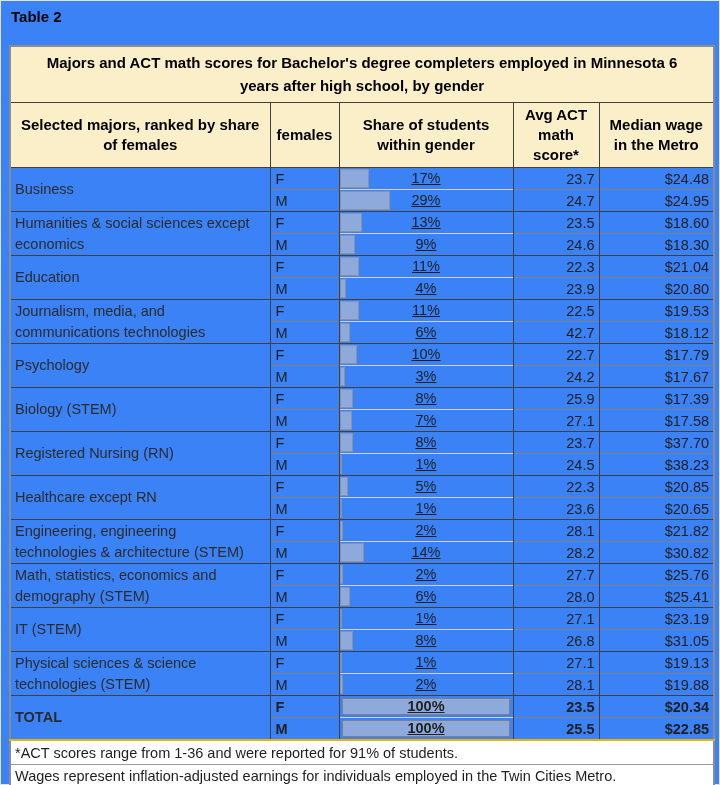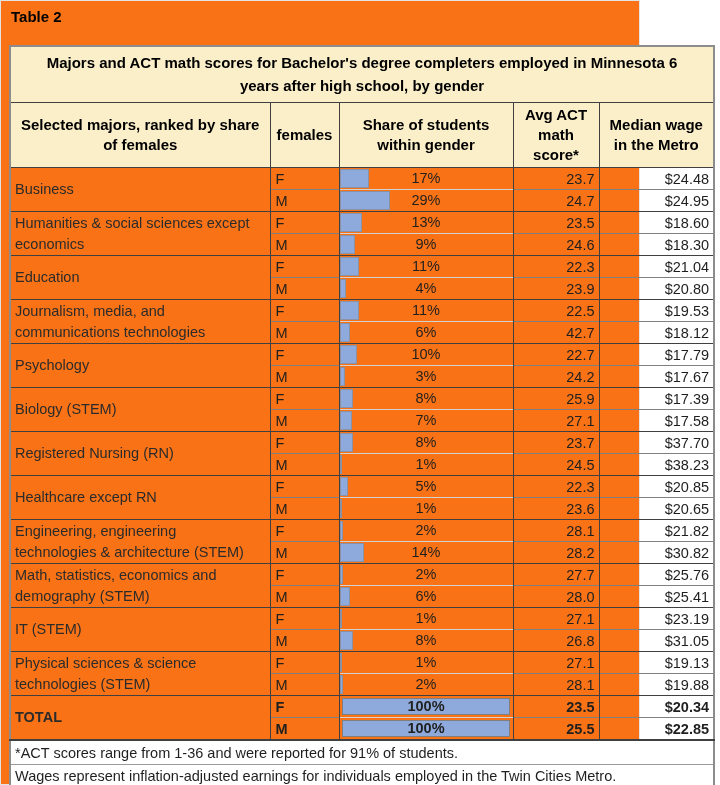--- a/index.html
+++ b/index.html
@@ -5,24 +5,24 @@
   html, body {
     margin: 0; padding: 0;
     width: 720px; height: 785px;
     background: #ffffff;
     font-family: "Liberation Sans", sans-serif;
     color: #1f1f1f;
     overflow: hidden;
   }
   .page {
     position: relative;
-    width: 640px; height: 785px;
+    width: 720px; height: 785px;
     box-sizing: border-box;
     border: 1px solid #e3e3e3;
-    background: #f97316;
+    background: #3b82f6;
   }
   .table-label {
     position: absolute;
     left: 10px; top: 7px;
     font-size: 15px;
     font-weight: bold;
     color: #000;
   }
   table.main {
     position: absolute;
@@ -90,20 +90,21 @@
     background: #8EA9DB;
     border: 1px solid #8a93a5;
     box-sizing: border-box;
     z-index: 1;
   }
   .share-label {
     position: relative;
     z-index: 2;
     text-align: center;
     line-height: 21px;
+    text-decoration: underline;
   }
 
   
   tr.group-start td { border-top: 1px solid #404040; }
   tr.group-cont  td { border-top: 1px solid #808080; }
   tr.group-cont  td.share-cell { border-top: 1px solid #d2d2d2; }
 
   tr.total-row td { font-weight: bold; }
   tr.total-row .bar {
     left: 2px; top: 2px; bottom: 2px;
@@ -113,21 +114,21 @@
 
   tfoot td.footnote-cell {
     text-align: left;
     height: 24px;
     padding: 2px 4px;
     font-size: 14.5px;
     background: #ffffff;
     border-left: none; border-right: none;
     color: #1f1f1f;
   }
-  tfoot tr.fn-first td { border-top: 2px solid #404040; }
+  tfoot tr.fn-first td { border-top: 2px solid #eab308; }
   tfoot tr.fn-next  td { border-top: 1px solid #9a9a9a; }
 </style>
 </head>
 <body>
 
 <div class="page">
   <div class="table-label">Table 2</div>
 
   <table class="main">
     <colgroup>

